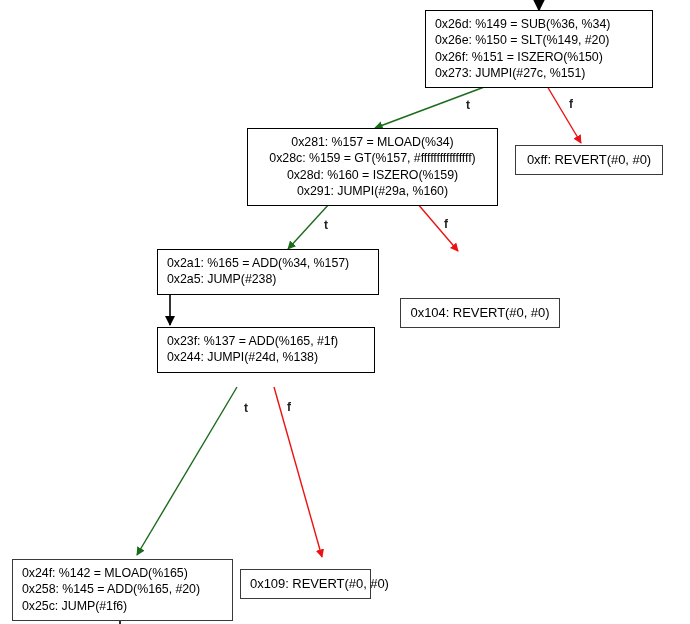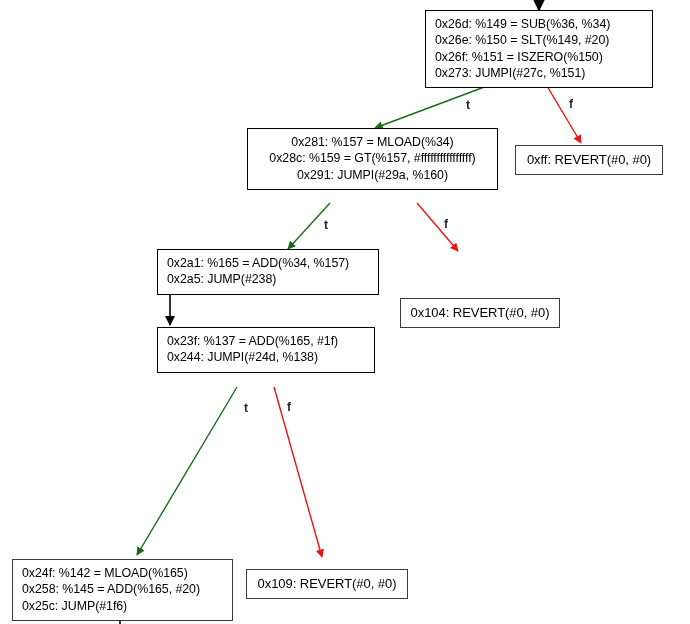--- a/index.html
+++ b/index.html
@@ -100,38 +100,39 @@
     <div class="insn">0x273: JUMPI(#27c, %151)</div>
   </div>
 
   <div class="node single thin" style="left:515px; top:145px; width:148px;">
     <div class="insn">0xff: REVERT(#0, #0)</div>
   </div>
 
   <div class="node" style="left:247px; top:128px; width:251px;text-align:center;">
     <div class="insn">0x281: %157 = MLOAD(%34)</div>
     <div class="insn">0x28c: %159 = GT(%157, #ffffffffffffffff)</div>
+    <div class="insn">0x28d: %160 = ISZERO(%159)</div>
     <div class="insn">0x291: JUMPI(#29a, %160)</div>
   </div>
 
   <div class="node single thin" style="left:400px; top:253px; width:160px;margin-top:45px;">
     <div class="insn">0x104: REVERT(#0, #0)</div>
   </div>
 
   <div class="node" style="left:157px; top:249px; width:222px;">
     <div class="insn">0x2a1: %165 = ADD(%34, %157)</div>
     <div class="insn">0x2a5: JUMP(#238)</div>
   </div>
 
   <div class="node" style="left:157px; top:327px; width:218px;">
     <div class="insn">0x23f: %137 = ADD(%165, #1f)</div>
     <div class="insn">0x244: JUMPI(#24d, %138)</div>
   </div>
 
-  <div class="node single thin" style="left:246px; top:569px; width:162px;">
+  <div class="node single thin" style="left:240px; top:569px; width:131px;">
     <div class="insn">0x109: REVERT(#0, #0)</div>
   </div>
 
   <div class="node thin" style="left:12px; top:559px; width:221px;">
     <div class="insn">0x24f: %142 = MLOAD(%165)</div>
     <div class="insn">0x258: %145 = ADD(%165, #20)</div>
     <div class="insn">0x25c: JUMP(#1f6)</div>
   </div>
 
   <div class="edge-label" style="left:466px; top:99px;">t</div>

